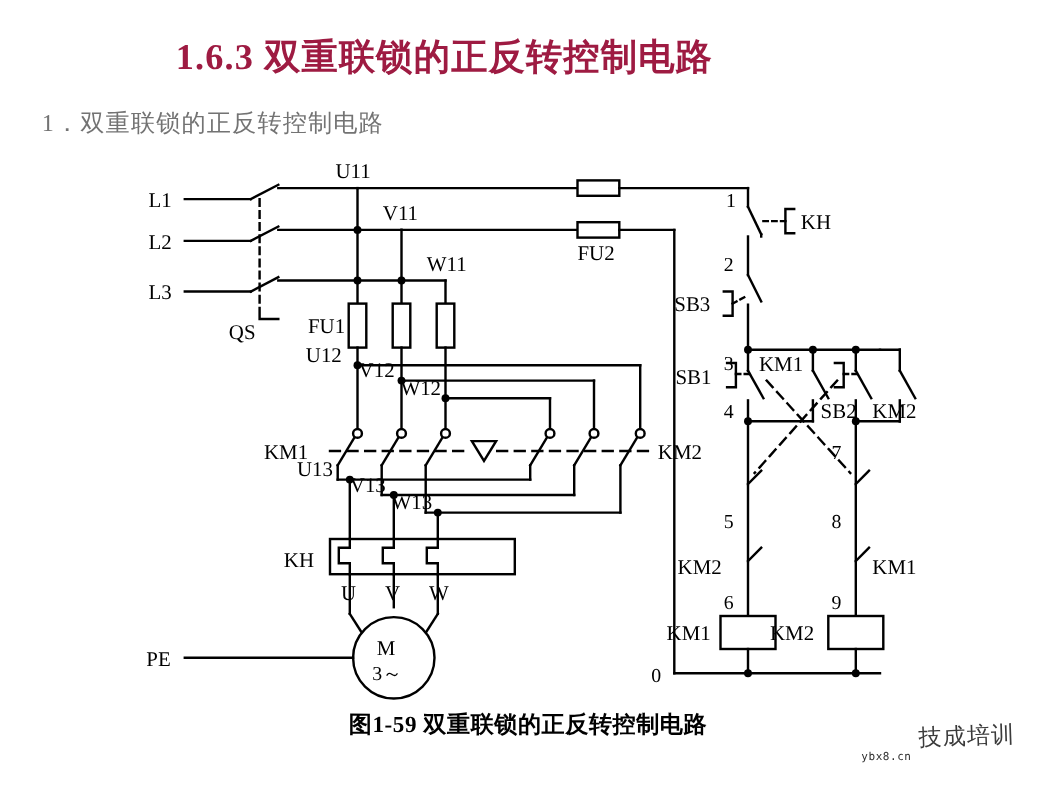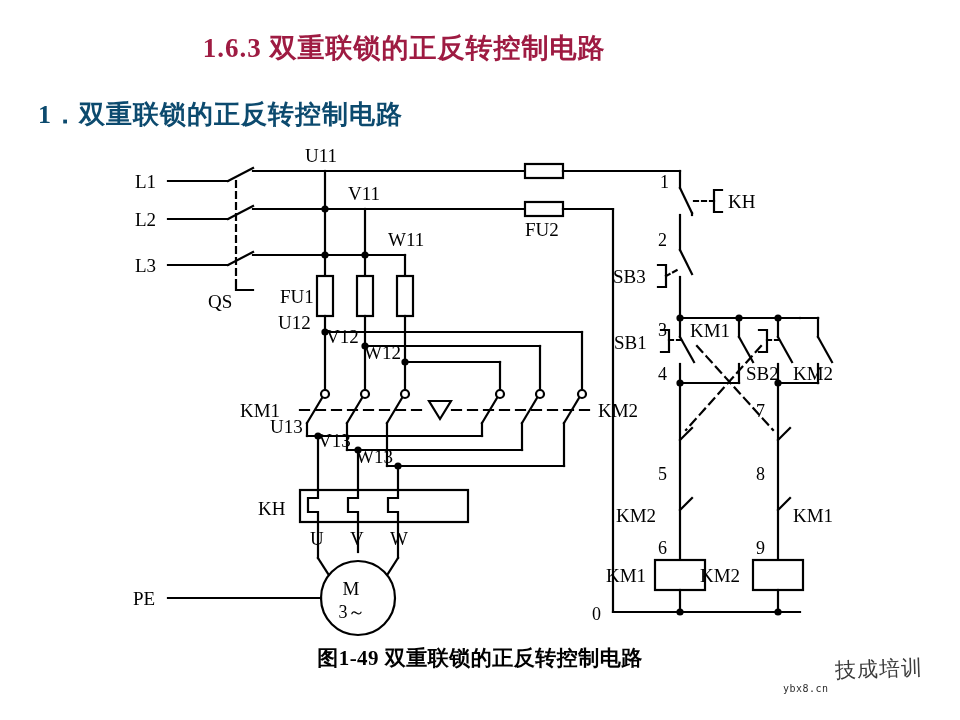--- a/index.html
+++ b/index.html
@@ -21,33 +21,33 @@
     width: 960px;
     height: 720px;
     background: #ffffff;
   }
   .title {
     position: absolute;
     left: 0;
     top: 30px;
     width: 808px;
     text-align: center;
-    font-size: 27px;
+    font-size: 33px;
     font-weight: bold;
     color: #9e1b42;
     letter-spacing: 1px;
     font-family: "Liberation Serif", "DejaVu Serif", serif;
   }
   .subtitle {
     position: absolute;
     left: 38px;
     top: 97px;
-    font-size: 26px;
-    font-weight: bold;
-    color: #0c4a6e;
+    font-size: 22px;
+    font-weight: normal;
+    color: #737373;
     letter-spacing: 1px;
     font-family: "Liberation Serif", "DejaVu Serif", serif;
   }
   .caption {
     position: absolute;
     left: 0;
     top: 644px;
     width: 960px;
     text-align: center;
     font-size: 21px;
@@ -338,21 +338,21 @@
       <text x="746" y="240">SB2</text>
       <text x="690" y="197">KM1</text>
       <text x="793" y="240">KM2</text>
       <text x="616" y="382">KM2</text>
       <text x="793" y="382">KM1</text>
       <text x="606" y="442">KM1</text>
       <text x="700" y="442">KM2</text>
     </g>
   </svg>
 
-  <div class="caption">图1-49  双重联锁的正反转控制电路</div>
+  <div class="caption">图1-59  双重联锁的正反转控制电路</div>
 
   <div class="wm">
     
   </div>
   <div class="wm-cn">技成培训</div>
   <div class="wm-url">ybx8.cn</div>
 
 </div>
 
 </body></html>

